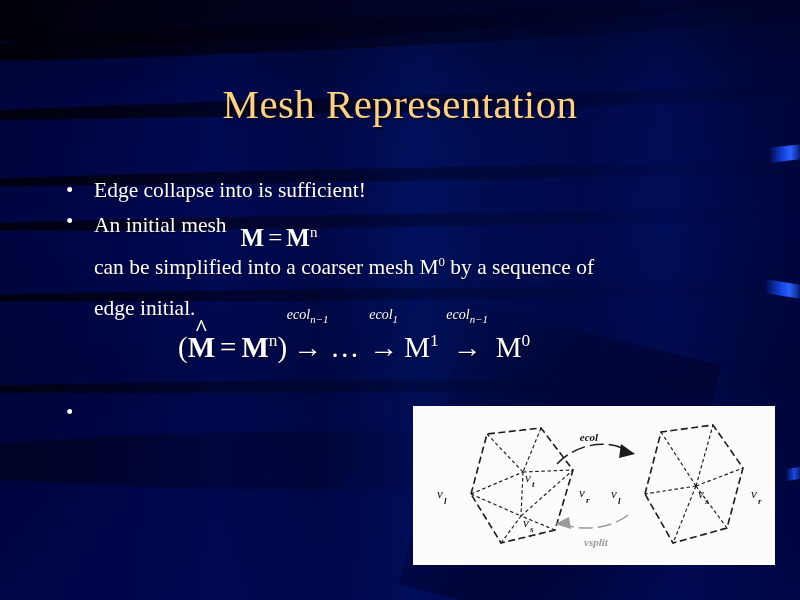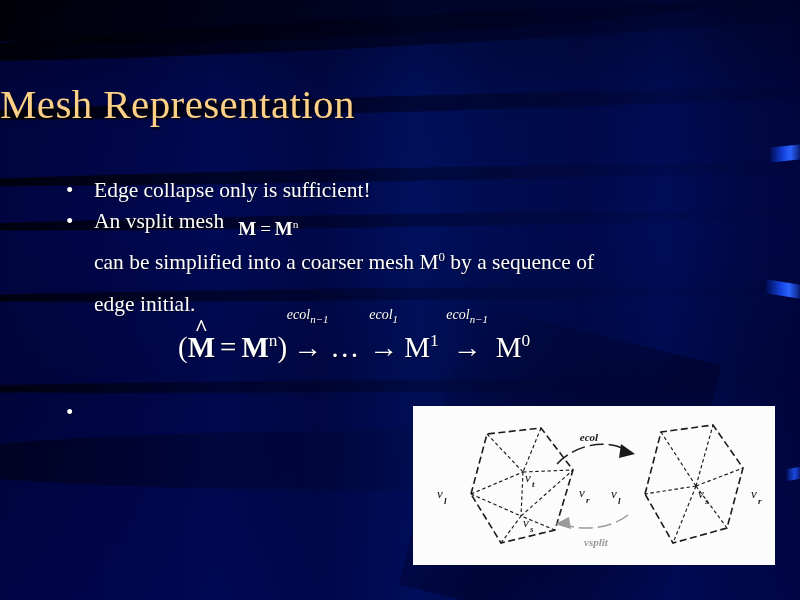--- a/index.html
+++ b/index.html
@@ -93,20 +93,21 @@
   .ac1 { right: 0px;  top: 146px; width: 30px; height: 15px; transform: skewY(-6deg); }
   .ac2 { right: 0px;  top: 282px; width: 34px; height: 14px; transform: skewY(9deg); }
   .ac3 { right: 0px;  top: 468px; width: 14px; height: 12px; transform: skewY(-10deg);
          background: linear-gradient(90deg, #00094a 0%, #1b4ae0 60%, #0b2080 100%); }
 
   
   .title {
     position: absolute;
     left: 0; right: 0;
     top: 80px;
+    text-align: center;
     font-size: 41px;
     color: #fcd187;
     letter-spacing: 0.4px;
     text-shadow: 2px 2px 2px rgba(0,0,0,0.65);
   }
 
   
   .body {
     position: absolute;
     left: 60px;
@@ -129,24 +130,24 @@
     line-height: 1.36;
     color: #ffffff;
     text-align: left;
     padding-left: 6px;
     box-sizing: border-box;
   }
   .btext { flex: 1 1 auto; }
   .cont { margin-left: 34px; margin-top: 12px; }
 
   .mathinline {
-    font-size: 19px;
+    font-size: 25px;
     padding-left: 14px;
     position: relative;
-    top: 7px;
+    top: 14px;
   }
   sup.exp { font-size: 0.60em; vertical-align: super; }
   .hat {
     position: relative;
     display: inline-block;
   }
   .hat::before {
     content: "^";
     position: absolute;
     left: 50%;
@@ -229,27 +230,27 @@
   <div class="accent ac1"></div>
   <div class="accent ac2"></div>
   <div class="accent ac3"></div>
 
   <div class="title">Mesh Representation</div>
 
   <div class="body">
 
     <div class="bullet-row">
       <span class="bdot">•</span>
-      <span class="btext">Edge collapse only is sufficient!</span>
+      <span class="btext">Edge collapse into is sufficient!</span>
     </div>
 
     <div class="bullet-row">
       <span class="bdot">•</span>
       <span class="btext">
-        <span>An vsplit mesh</span><span class="mathinline"><span class="mb">M</span><span style="padding:0 4px;">=</span><span class="mb">M</span><sup class="exp">n</sup></span>
+        <span>An initial mesh</span><span class="mathinline"><span class="mb">M</span><span style="padding:0 4px;">=</span><span class="mb">M</span><sup class="exp">n</sup></span>
       </span>
     </div>
 
     <div class="cont">
       <span>can be simplified into a coarser mesh M</span><sup class="exp">0</sup><span> by a sequence of</span>
     </div>
     <div class="cont">edge initial.</div>
 
   </div>
 

